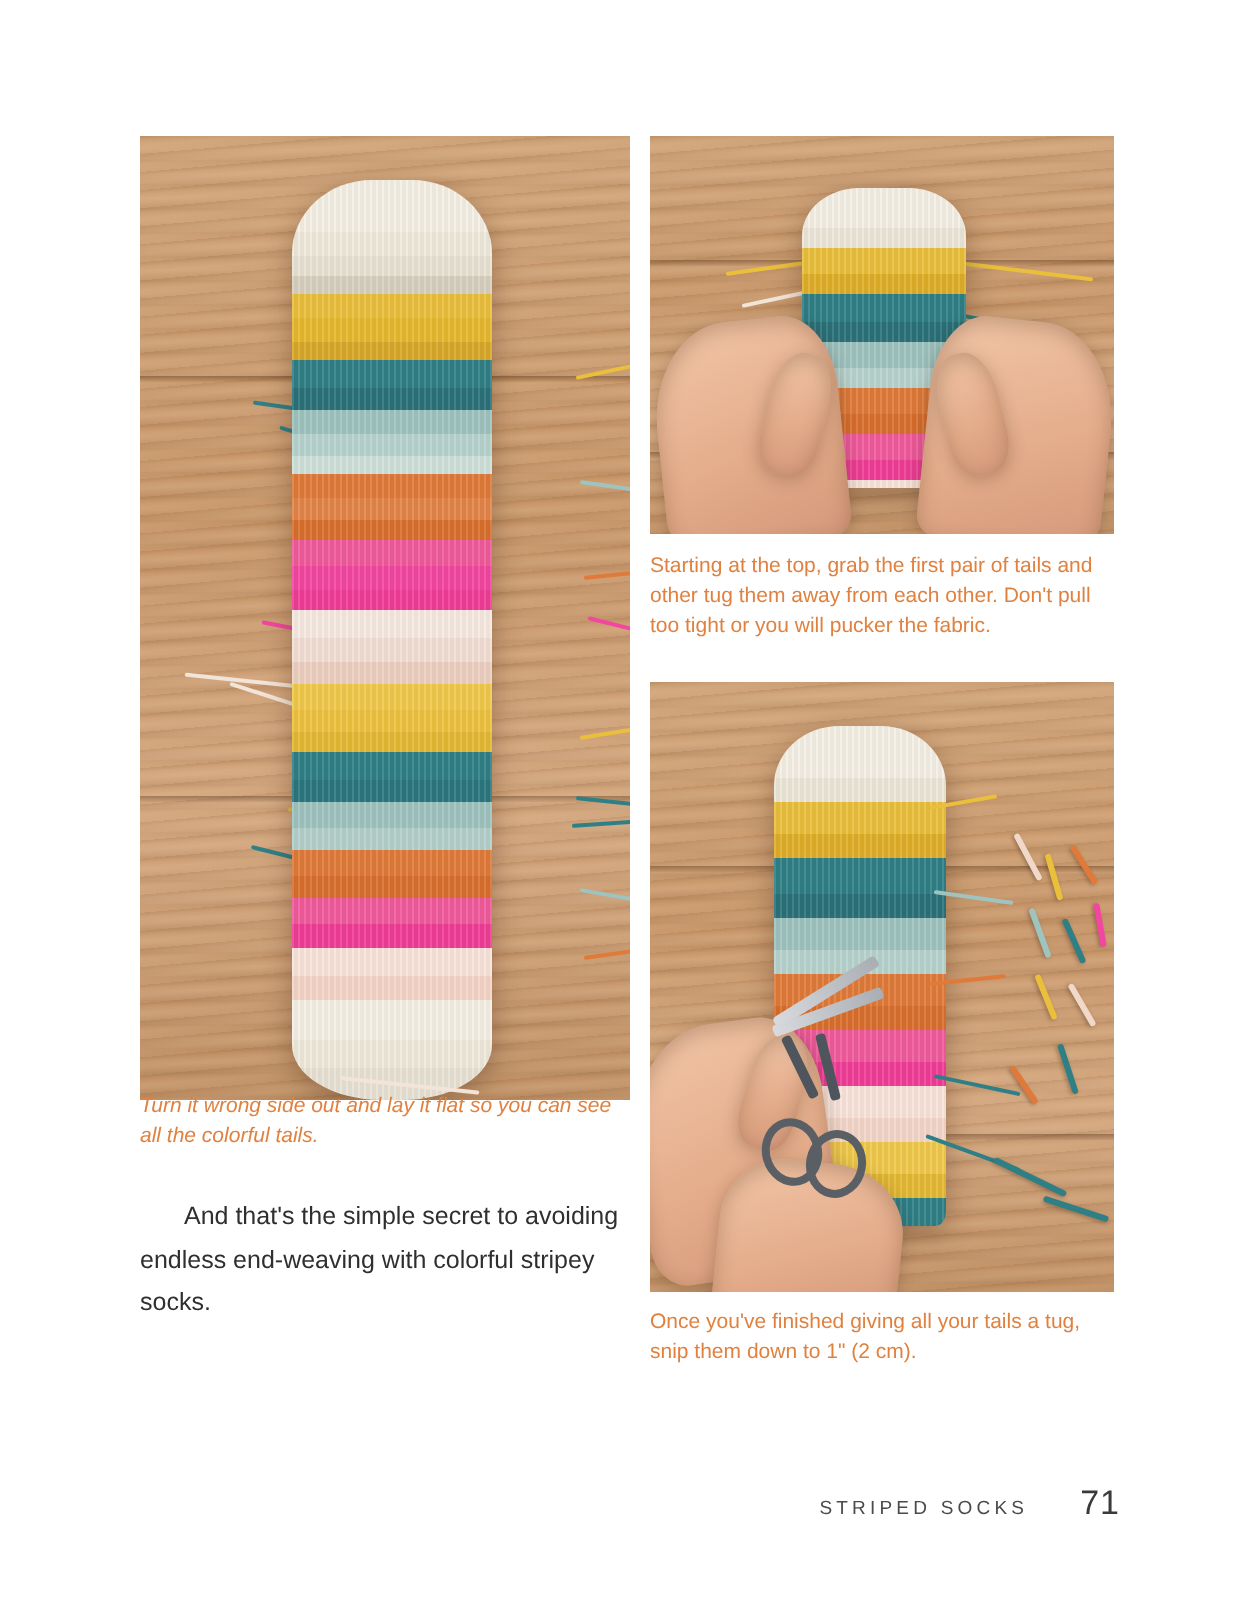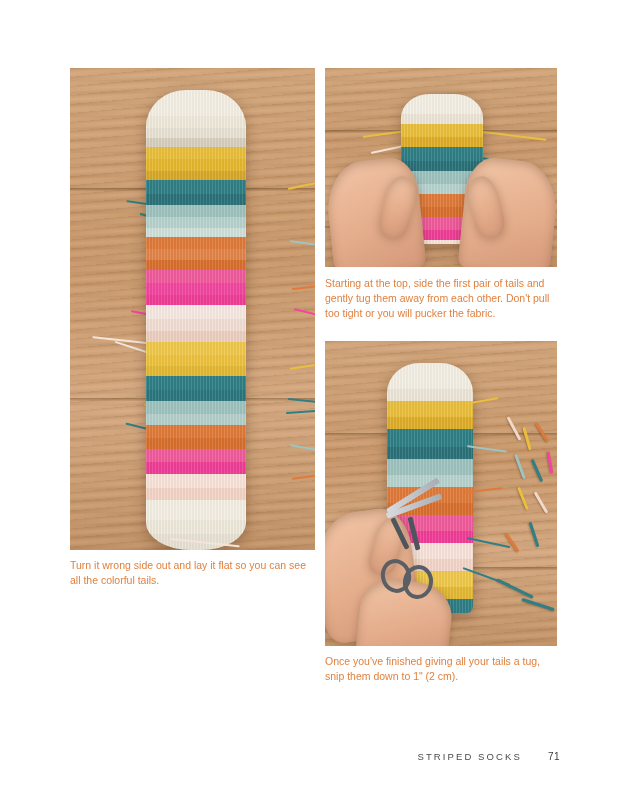--- a/index.html
+++ b/index.html
@@ -151,21 +151,21 @@
     align-items: baseline;
     gap: 26px;
   }
   .footer-title {
     font-size: 9.5px;
     letter-spacing: 2.1px;
     color: #4a4a4a;
     font-family: "Liberation Sans", sans-serif;
   }
   .footer-page {
-    font-size: 10px;
+    font-size: 17px;
     color: #3a3a3a;
     letter-spacing: .5px;
   }
 </style>
 </head>
 <body>
 
 <div class="page">
 
   <div class="photo" style="left:70px; top:68px; width:245px; height:482px;">
@@ -264,21 +264,21 @@
       <div class="stripe" style="height:12px; background:#f8e3da;"></div>
 
     </div>
 
     <div class="hand" style="left:4px; top:92px; width:92px; height:112px; border-radius:42% 28% 10% 16% / 46% 34% 10% 14%; transform:rotate(-6deg);"></div>
     <div class="hand" style="left:58px; top:108px; width:30px; height:62px; border-radius:44% 44% 38% 38% / 40% 40% 30% 30%; transform:rotate(14deg);"></div>
     <div class="hand" style="left:138px; top:92px; width:92px; height:112px; border-radius:28% 42% 16% 10% / 34% 46% 14% 10%; transform:rotate(6deg);"></div>
     <div class="hand" style="left:146px; top:108px; width:30px; height:62px; border-radius:44% 44% 38% 38% / 40% 40% 30% 30%; transform:rotate(-14deg);"></div>
   </div>
 
-  <div class="caption" style="left:325px; top:276px; width:232px;">Starting at the top, side the first pair of tails and gently tug them away from each other. Don't pull too tight or you will pucker the fabric.</div>
+  <div class="caption" style="left:325px; top:276px; width:232px;">Starting at the top, grab the first pair of tails and other tug them away from each other. Don't pull too tight or you will pucker the fabric.</div>
 
   <div class="photo" style="left:325px; top:341px; width:232px; height:305px;">
     <div class="wood"></div>
     <div class="plank-line" style="top:92px;"></div>
     <div class="plank-line" style="top:226px;"></div>
 
     <div class="sock" style="left:62px; top:22px; width:86px; height:250px; border-radius:38% 38% 6% 6% / 12% 12% 3% 3%;">
       <div class="stripe" style="height:26px; background:#f4efe4;"></div>
       <div class="stripe" style="height:12px; background:#ece6d8;"></div>
       <div class="stripe" style="height:16px; background:#e9bf3c;"></div>
@@ -324,23 +324,24 @@
     <div class="scissor-blade" style="left:58px; top:152px; width:60px; height:6px; transform:rotate(-32deg);"></div>
     <div class="scissor-blade" style="left:60px; top:162px; width:58px; height:6px; transform:rotate(-20deg);"></div>
     <div class="scissor-blade" style="left:58px; top:190px; width:34px; height:5px; background:#4f555c; transform:rotate(64deg);"></div>
     <div class="scissor-blade" style="left:72px; top:190px; width:34px; height:5px; background:#4f555c; transform:rotate(76deg);"></div>
     <div class="scissor-ring" style="left:56px; top:218px; width:22px; height:26px; transform:rotate(-14deg);"></div>
     <div class="scissor-ring" style="left:78px; top:224px; width:22px; height:26px; transform:rotate(10deg);"></div>
   </div>
 
   <div class="caption" style="left:325px; top:654px; width:232px;">Once you've finished giving all your tails a tug, snip them down to 1" (2 cm).</div>
 
-  <div class="caption" style="left:70px; top:558px; width:245px;">Turn it wrong side out and lay it flat so you can see all the colorful tails.</div>
+  <div class="caption" style="left:70px; top:546px; width:245px;font-style:italic;">Turn it wrong side out and lay it flat so you can see all the colorful tails.</div>
 
   <div class="bodytext" style="left:70px; top:598px; width:245px;">
+    <p>And that's the simple secret to avoiding endless end-weaving with colorful stripey socks.</p>
   </div>
 
   <div class="footer">
     <span class="footer-title">STRIPED SOCKS</span>
     <span class="footer-page">71</span>
   </div>
 
 </div>
 
 </body></html>

